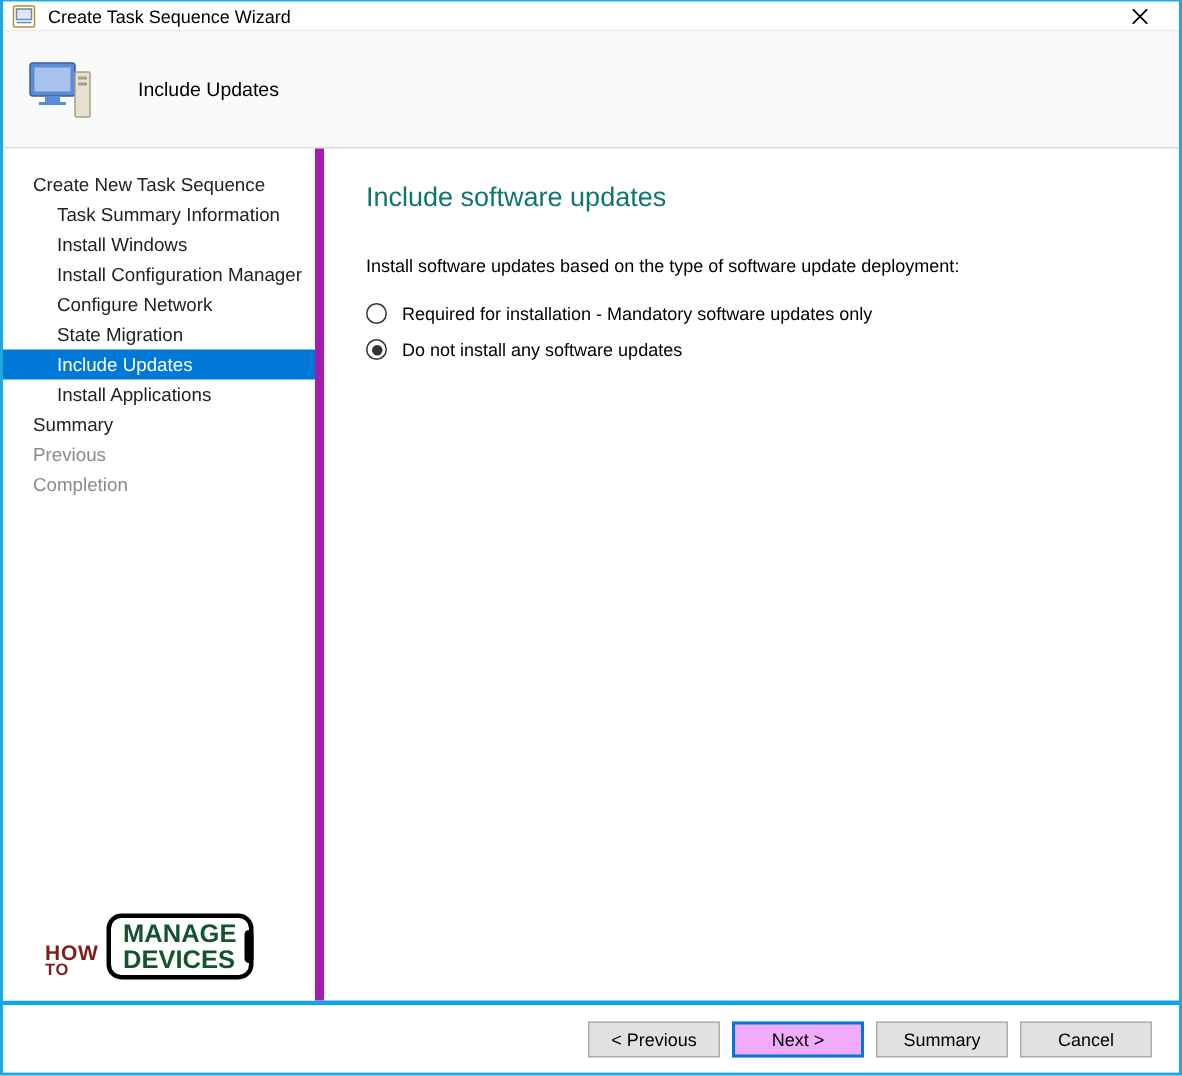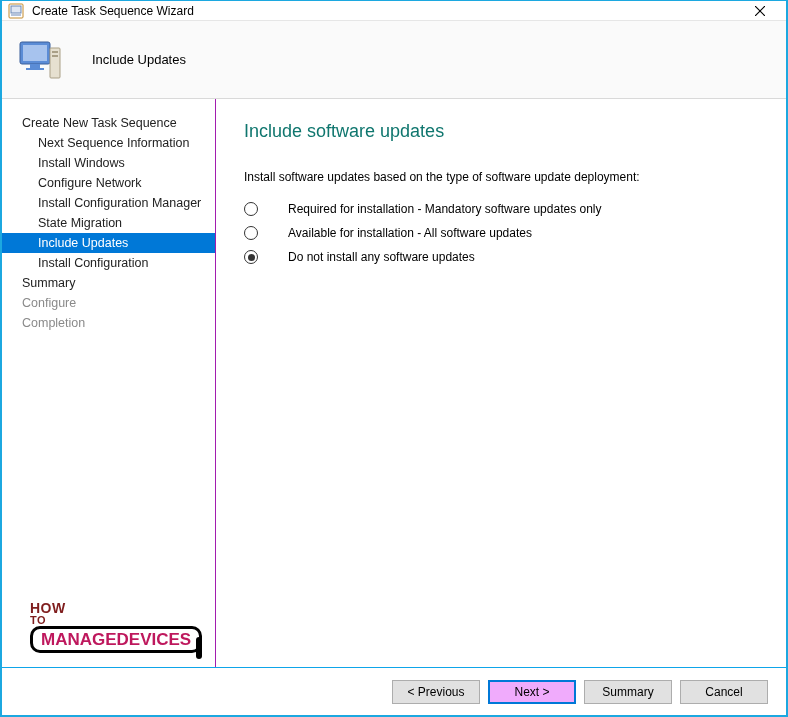--- a/index.html
+++ b/index.html
@@ -47,21 +47,21 @@
     }
     .header-band .monitor-icon { width: 48px; height: 48px; margin-right: 28px; }
     .header-band .page-name { font-size: 13px; color: #000; }
     .body {
       display: flex;
       flex: 1;
       min-height: 0;
     }
     .sidebar {
       width: 214px;
-      border-right: 1px solid #a21caf;
+      border-right: 6px solid #a21caf;
       padding-top: 14px;
       background: #fff;
       position: relative;
     }
     .nav-item {
       padding: 3px 0 3px 20px;
       font-size: 12.5px;
       color: #222;
       cursor: pointer;
       white-space: nowrap;
@@ -84,29 +84,29 @@
       font-weight: 900;
       font-size: 14px;
       line-height: 12px;
       color: #7f1d1d;
       letter-spacing: 0.5px;
       margin-right: 2px;
       vertical-align: bottom;
     }
     .logo-block .how-to span:last-child { font-size: 11px; }
     .logo-block .md {
-      display: inline-flex; 
+      display: inline-flex; flex-direction: column;
       border: 3px solid #000;
       border-radius: 10px;
       padding: 2px 8px;
       font-family: Arial, sans-serif;
       font-weight: 900;
       font-size: 17px;
       line-height: 17px;
-      color: #be185d;
+      color: #14532d;
       vertical-align: bottom;
       position: relative;
     }
     .logo-block .md::after{
       content:"";
       position:absolute;
       right:-3px; top:8px;
       width:6px; height:22px;
       background:#000;
       border-radius:3px;
@@ -124,40 +124,39 @@
     .intro {
       font-size: 12px;
       color: #000;
       margin-bottom: 18px;
     }
     .radio-row {
       display: flex;
       align-items: center;
       margin-bottom: 10px;
       cursor: pointer;
-      gap: 20px;
     }
     .radio-row .radio {
       width: 14px; height: 14px;
       border: 1.4px solid #333;
       border-radius: 50%;
       margin-right: 10px;
       display: flex; align-items: center; justify-content: center;
       flex-shrink: 0;
     }
     .radio-row .radio.checked::after {
       content: "";
       width: 7px; height: 7px;
       background: #333;
       border-radius: 50%;
     }
     .radio-row .label { font-size: 12px; color: #000; }
     .footer {
       height: 48px;
-      border-top: 1px solid #0ea5e9;
+      border-top: 3px solid #0ea5e9;
       display: flex;
       align-items: center;
       justify-content: flex-end;
       padding-right: 18px;
       gap: 8px;
       background: #fff;
     }
     .btn {
       min-width: 88px;
       height: 24px;
@@ -205,29 +204,29 @@
       <rect x="36" y="19" width="6" height="2" fill="#a99f86"></rect>
     </svg>
   </span>
   <span class="page-name">Include Updates</span>
 </div>
 
 <div class="body">
 
   <div class="sidebar">
     <div class="nav-item">Create New Task Sequence</div>
-    <div class="nav-item child">Next Sequence Information</div>
+    <div class="nav-item child">Task Summary Information</div>
     <div class="nav-item child">Install Windows</div>
+    <div class="nav-item child">Install Configuration Manager</div>
     <div class="nav-item child">Configure Network</div>
-    <div class="nav-item child">Install Configuration Manager</div>
     <div class="nav-item child">State Migration</div>
     <div class="nav-item child selected">Include Updates</div>
-    <div class="nav-item child">Install Configuration</div>
+    <div class="nav-item child">Install Applications</div>
     <div class="nav-item">Summary</div>
-    <div class="nav-item disabled">Configure</div>
+    <div class="nav-item disabled">Previous</div>
     <div class="nav-item disabled">Completion</div>
 
     <div class="logo-block">
       <span class="how-to">
         <span>HOW</span>
         <span>TO</span>
       </span>
       <span class="md">
         <span>MANAGE</span>
         <span>DEVICES</span>
@@ -237,24 +236,20 @@
 
   <div class="content">
     <h1>Include software updates</h1>
     <div class="intro">Install software updates based on the type of software update deployment:</div>
 
     <div class="radio-row">
       <span class="radio"></span>
       <span class="label">Required for installation - Mandatory software updates only</span>
     </div>
     <div class="radio-row">
-      <span class="radio"></span>
-      <span class="label">Available for installation - All software updates</span>
-    </div>
-    <div class="radio-row">
       <span class="radio checked"></span>
       <span class="label">Do not install any software updates</span>
     </div>
   </div>
 
 </div>
 
 <div class="footer">
   <button class="btn">&lt; Previous</button>
   <button class="btn default">Next &gt;</button>

